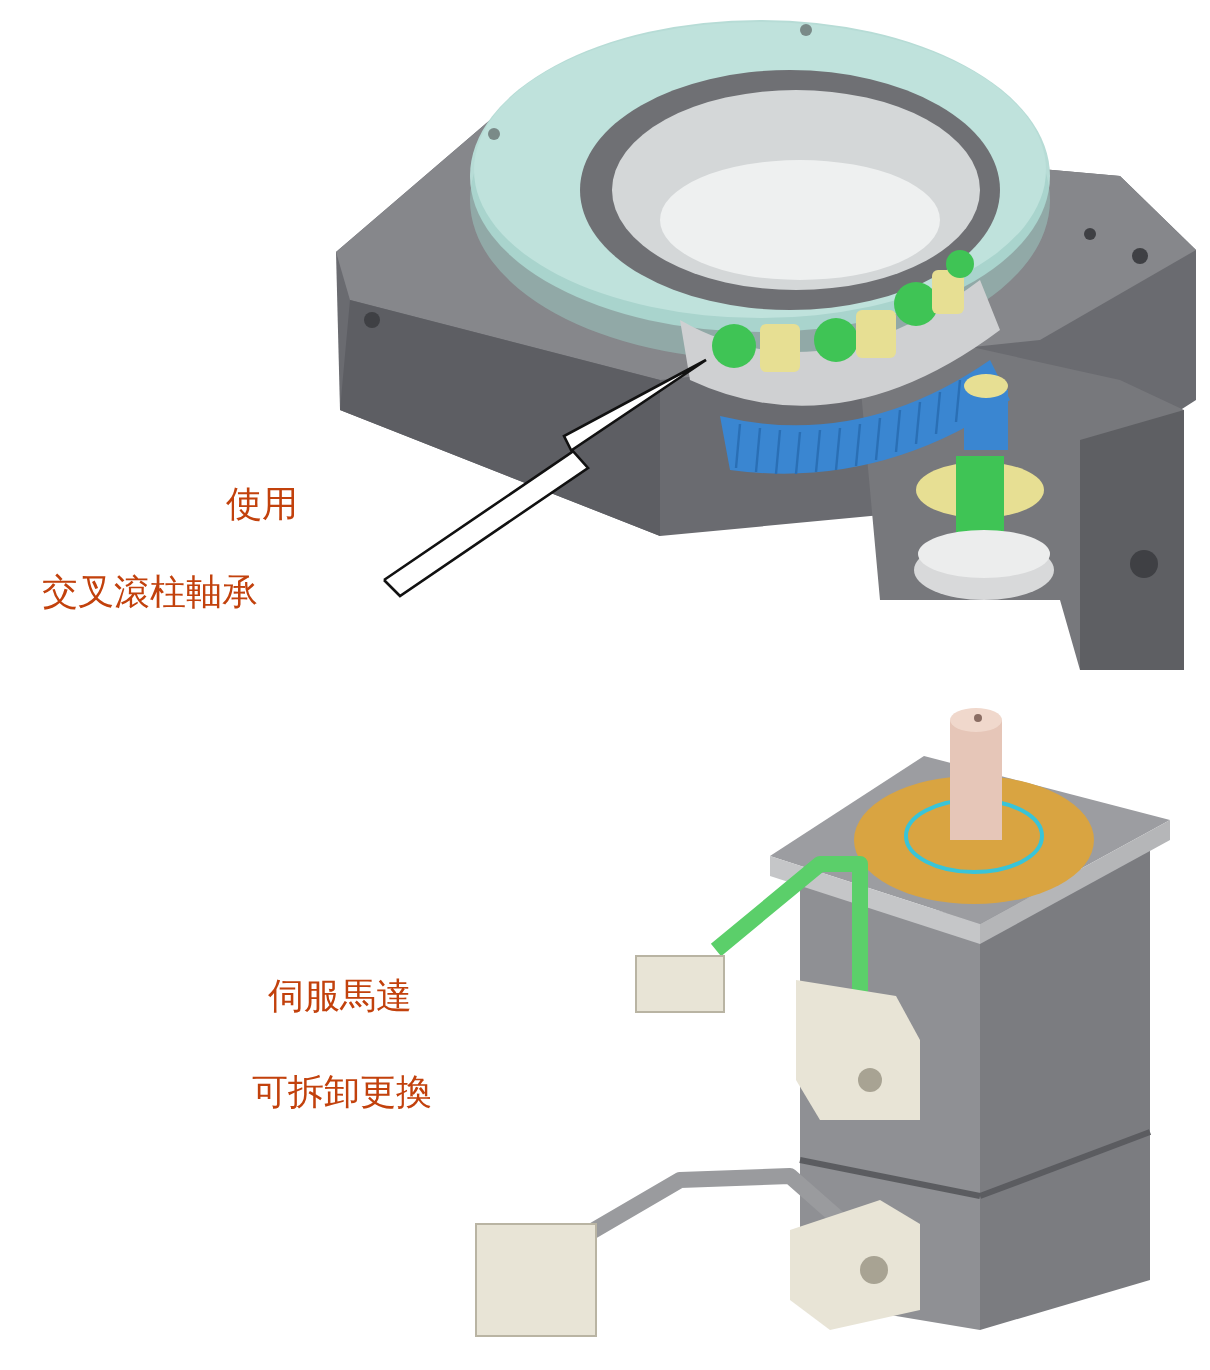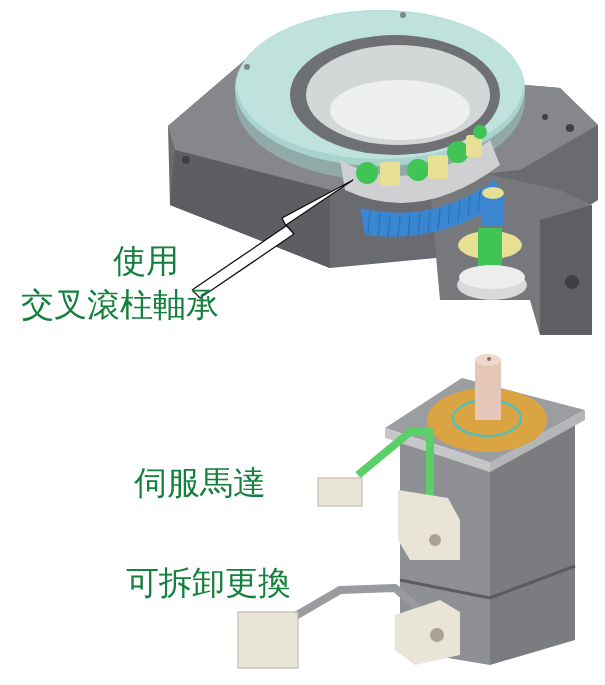--- a/index.html
+++ b/index.html
@@ -1,17 +1,17 @@
 <!DOCTYPE html>
 <html><head>
 <meta charset="utf-8">
 <style>
   html,body{margin:0;padding:0;background:#ffffff;}
   body{width:605px;height:685px;position:relative;overflow:hidden;font-family:"DejaVu Serif","Liberation Serif",serif;}
-  .label{position:absolute;color:#15803d;font-size:33px;line-height:1;white-space:nowrap;letter-spacing:0px;}
+  .label{position:absolute;color:#c2410c;font-size:18px;line-height:1;white-space:nowrap;letter-spacing:0px;}
   svg{position:absolute;left:0;top:0;}
 </style>
 </head>
 <body>
 
 <svg width="605" height="685" viewBox="0 0 605 685">
 
   <polygon points="168,126 245,60 560,88 598,125 598,200 520,250 330,268 170,205" fill="#6a6b70"></polygon>
   <polygon points="168,126 245,60 560,88 598,125 520,170 330,190 175,150" fill="#86878b"></polygon>
   <polygon points="175,150 330,190 330,268 170,205" fill="#5d5e63"></polygon>
@@ -97,14 +97,14 @@
   <circle cx="435" cy="540" r="6" fill="#a8a393"></circle>
 
   <path d="M280,625 L340,590 L395,588 L420,610" fill="none" stroke="#9a9b9e" stroke-width="8" stroke-linejoin="round"></path>
   <rect x="238" y="612" width="60" height="56" fill="#e8e4d6" stroke="#b9b4a3" stroke-width="1"></rect>
   <polygon points="395,615 440,600 460,612 460,655 415,665 395,650" fill="#e8e4d6"></polygon>
   <circle cx="437" cy="635" r="7" fill="#a8a393"></circle>
 </svg>
 
 <div class="label" style="left:113px;top:244px;">使用</div>
 <div class="label" style="left:6px;top:288px;margin-left:15px;">交叉滾柱軸承</div>
-<div class="label" style="left:134px;top:466px;">伺服馬達</div>
-<div class="label" style="left:126px;top:538px;margin-top:28px;">可拆卸更換</div>
+<div class="label" style="left:134px;top:490px;">伺服馬達</div>
+<div class="label" style="left:126px;top:538px;">可拆卸更換</div>
 
 </body></html>

